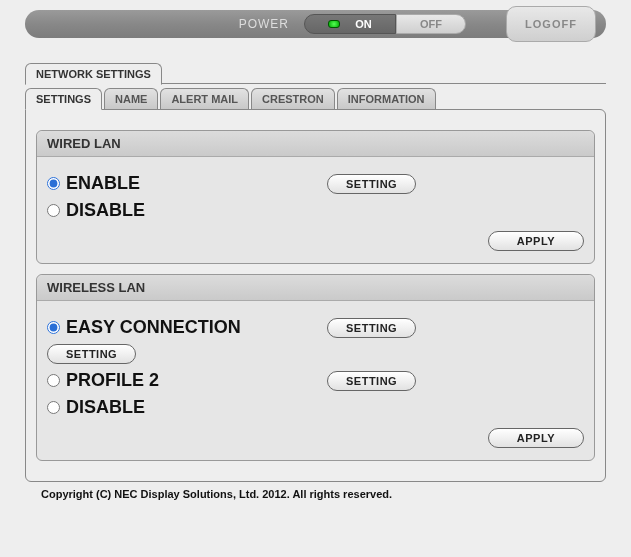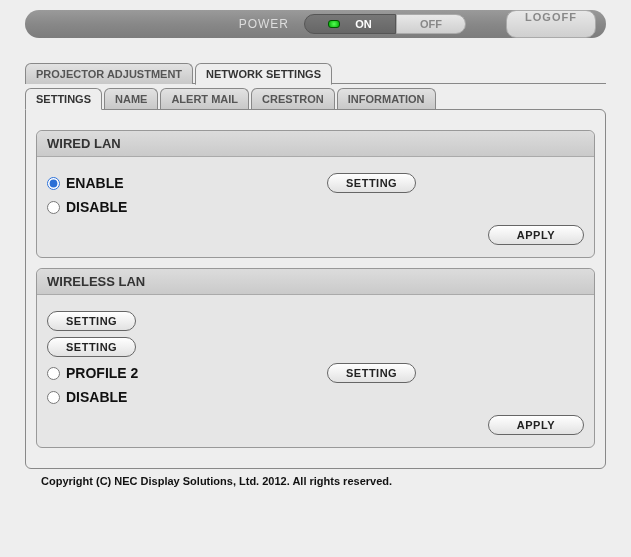--- a/index.html
+++ b/index.html
@@ -55,28 +55,28 @@
   }
   .off-seg {
     background: linear-gradient(to bottom,#e8e8e8,#cfcfcf);
     color: #888;
     width: 70px;
     border-radius: 0 10px 10px 0;
     border: 1px solid #aaa;
     margin-right: 40px;
   }
   .logoff-btn {
-    height: 28px;
+    height: 36px;
     width: 90px;
     background: linear-gradient(to bottom,#e8e8e8,#cfcfcf);
     color: #888;
     border-radius: 10px;
     border: 1px solid #aaa;
     display: inline-flex;
-    align-items: flex-start;
+    align-items: center;
     justify-content: center;
     font-weight: bold;
     font-size: 11px;
     letter-spacing: 1px;
   }
   .content {
     padding: 0 25px 10px 25px;
   }
   .tab-row {
     display: flex;
@@ -141,21 +141,21 @@
     align-items: center;
     margin: 6px 0;
   }
   .radio-col {
     width: 280px;
     display: flex;
     align-items: center;
   }
   .radio-col label {
     font-weight: bold;
-    font-size: 14px;
+    font-size: 18px;
     color: #111;
     margin-left: 2px;
   }
   input[type=radio] {
     margin: 0 4px 0 0;
     accent-color: #2a6fd6;
   }
   .pill-btn {
     background: linear-gradient(to bottom,#fff,#e2e2e2);
     border: 1px solid #666;
@@ -195,21 +195,20 @@
   <span class="power-seg off-seg">
     <span>OFF</span>
   </span>
   <span class="logoff-btn">
     <span>LOGOFF</span>
   </span>
 </div>
 
 <div class="content">
   <div class="tab-row">
-    <div class="tab inactive">PROJECTOR ADJUSTMENT</div>
     <div class="tab active">NETWORK SETTINGS</div>
   </div>
 
   <div style="height:1px;background:#888;margin-top:-1px;"></div>
 
   <div class="subtab-row">
     <div class="tab active">SETTINGS</div>
     <div class="tab inactive">NAME</div>
     <div class="tab inactive">ALERT MAIL</div>
     <div class="tab inactive">CRESTRON</div>
@@ -237,20 +236,24 @@
         <div class="apply-row">
           <button class="pill-btn" style="padding:0 28px;">APPLY</button>
         </div>
       </div>
     </fieldset>
 
     <fieldset class="section">
       <div class="section-header">WIRELESS LAN</div>
       <div class="section-body">
         <div class="row">
+          <div class="radio-col">
+            <input type="radio" name="wireless" checked="" style="">
+            <label>EASY CONNECTION</label>
+          </div>
           <button class="pill-btn">SETTING</button>
         </div>
         <div class="row">
           <button class="pill-btn">SETTING</button>
         </div>
         <div class="row">
           <div class="radio-col">
             <input type="radio" name="wireless" style="">
             <label>PROFILE 2</label>
           </div>

